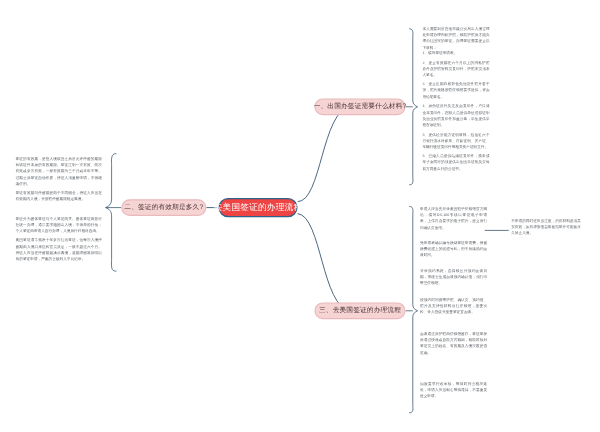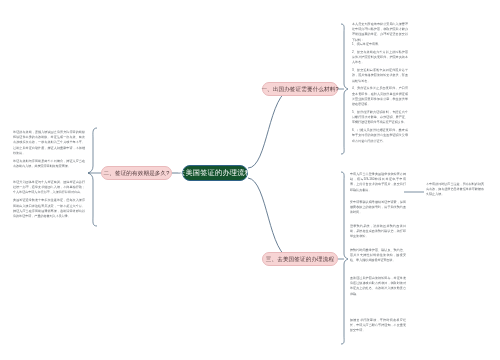--- a/index.html
+++ b/index.html
@@ -15,21 +15,21 @@
 
   .node{
     position:absolute;
     box-sizing:border-box;
     display:flex;align-items:center;justify-content:center;
     text-align:center;
     line-height:1.15;
     white-space:nowrap;
   }
   .node-root{
-    background:#14532d;
+    background:#ef4444;
     border:1px solid #2f6288;
     color:#ffffff;
     border-radius:9px;
     font-size:7.2px;
     letter-spacing:.2px;
     padding:6px 6px;
   }
   .node-branch{
     background:#f7d4d4;
     border:1px solid #e9b9bb;

